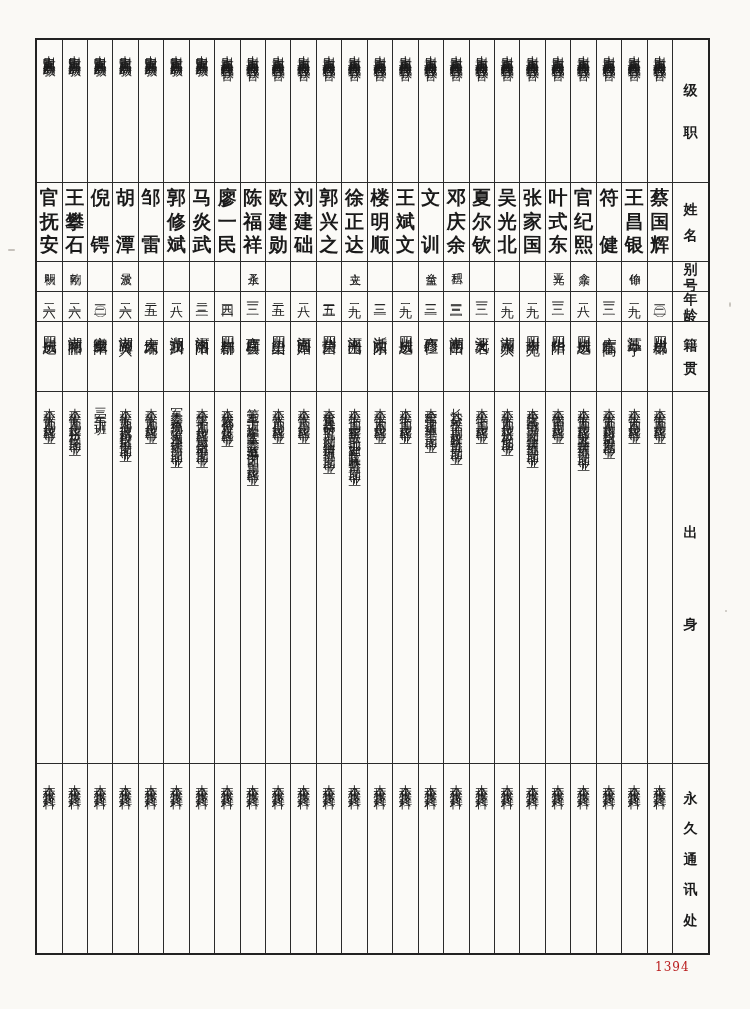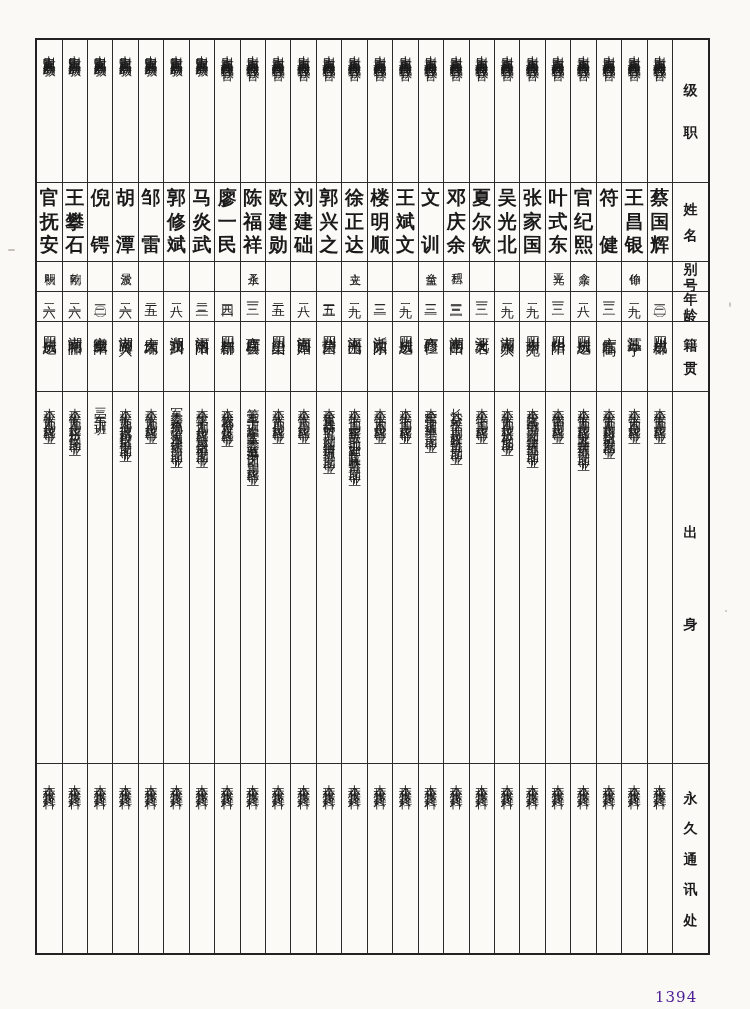--- a/index.html
+++ b/index.html
@@ -69,24 +69,24 @@
   .h-alias  { justify-content:center; gap:2px; }
   .h-alias span { font-size:12px; }
   .h-age    { justify-content:center; gap:2px; }
   .h-age span { font-size:12px; }
   .h-native { justify-content:space-evenly; padding:7px 0; }
   .h-bg     { justify-content:center; gap:78px; }
   .h-addr   { justify-content:space-evenly; padding:10px 0; }
   
   .page-number {
     position:absolute;
-    left:655px; top:988px;
-    font-size:15px;
+    left:655px; top:960px;
+    font-size:12px;
     letter-spacing:1px;
-    color:#4c1d95;
+    color:#b91c1c;
   }
   
   .speck { position:absolute; background:#9a958c; border-radius:50%; opacity:.55; }
   .speck.s1 { left:8px;  top:249px; width:7px; height:2px; border-radius:1px; }
   .speck.s2 { left:729px; top:302px; width:2px; height:5px; }
   .speck.s3 { left:725px; top:610px; width:2px; height:2px; }
 </style>
 </head>
 <body>
 

